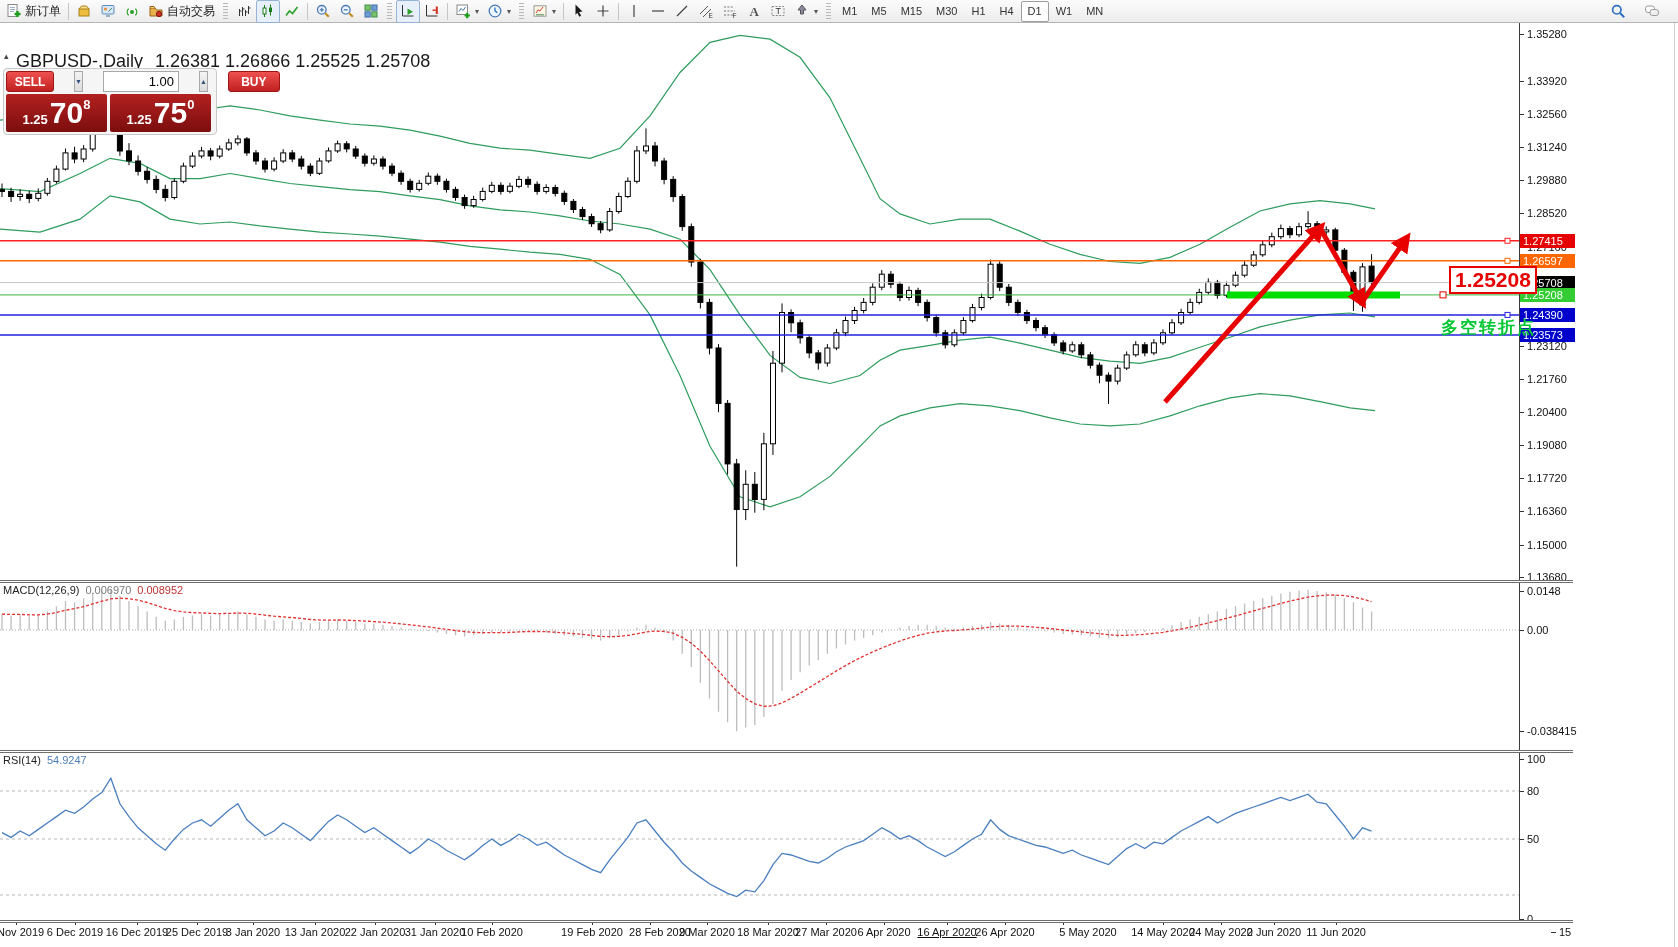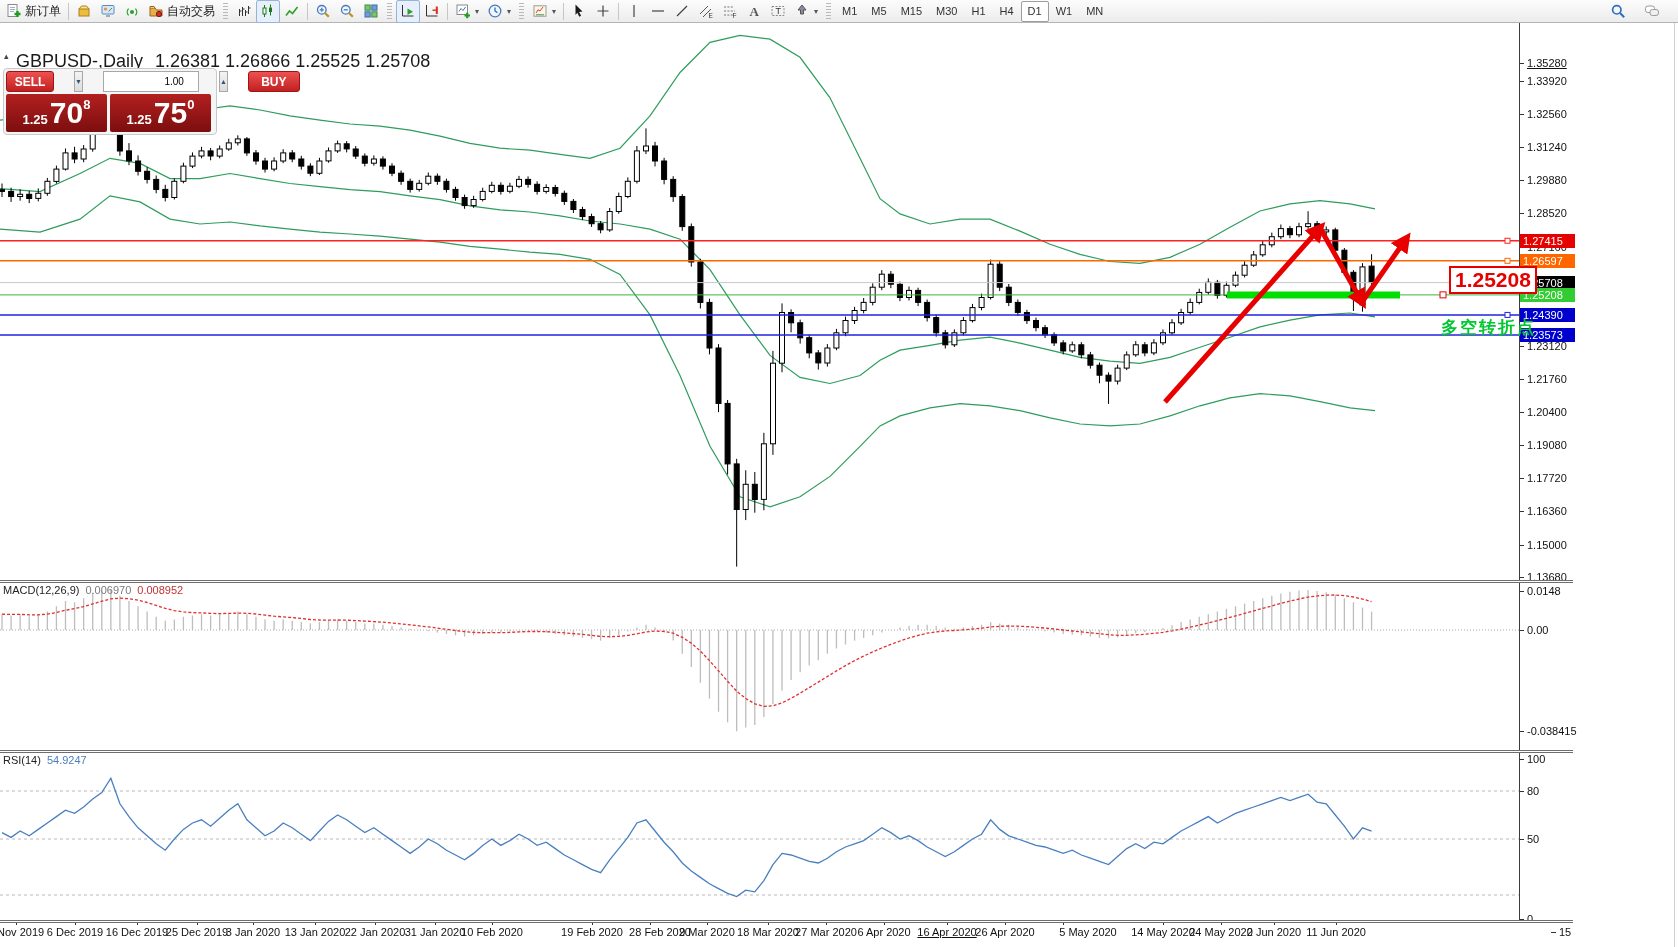--- a/index.html
+++ b/index.html
@@ -24,21 +24,21 @@
   .chart-title{position:absolute;left:16px;top:28px;font-size:18px;color:#1a1a1a;z-index:20;}
   .chart-title .ohlc{margin-left:12px;}
   .panel-toggle{position:absolute;left:4px;top:28px;font-size:9px;color:#444;z-index:20;}
   
   .trade-panel{position:absolute;left:3px;top:45px;width:214px;z-index:30;border:1px solid #c9c9c9;border-radius:4px;background:#f5f5f5;padding:2px;box-sizing:border-box;}
   .tp-row1{display:flex;height:21px;gap:20px;}
   .tp-btn{flex:none;color:#fff;font-weight:bold;font-size:12px;display:flex;align-items:center;justify-content:center;background:linear-gradient(#ef5050,#c02020);border:1px solid #9c1414;border-radius:3px;}
   .tp-sell-btn{width:46px;}
   .tp-buy-btn{width:50px;}
   .tp-spin{width:14px;background:linear-gradient(#f4f4f4,#dcdcdc);border:1px solid #a8a8a8;color:#35527c;font-size:7px;display:flex;align-items:center;justify-content:center;}
-  .tp-vol{width:66px;border:1px solid #a8a8a8;font-size:10px;text-align:right;padding:0 14px;font-family:"Liberation Sans",sans-serif;}
+  .tp-vol{width:66px;border:1px solid #a8a8a8;font-size:13px;text-align:right;padding:0 4px;font-family:"Liberation Sans",sans-serif;}
   .tp-row2{display:flex;gap:3px;margin-top:2px;}
   .tp-price{width:101px;height:38px;background:linear-gradient(#b32020,#7c0e0e);border-radius:2px;color:#fff;display:flex;align-items:center;justify-content:center;}
   .tp-price .pfx{font-size:13px;font-weight:bold;align-self:flex-end;margin-bottom:5px;}
   .tp-price .big{font-size:30px;font-weight:bold;line-height:34px;margin-left:2px;}
   .tp-price .sup{font-size:13px;font-weight:bold;align-self:flex-start;margin-top:3px;}
   
   .ytick,.badge,.xlab{position:absolute;font-size:11px;color:#111;white-space:nowrap;}
   .ytick{left:1527px;}
   .ytick i{position:absolute;left:-8px;top:6px;width:5px;height:1px;background:#333;}
   .badge{left:1520px;width:52px;height:14px;line-height:14px;color:#fff;padding-left:3px;z-index:9;}
@@ -842,21 +842,21 @@
     <line x1="1362.5" y1="48" x2="1362.5" y2="25.6" stroke="#bdbdbd" stroke-width="1.3"></line>
     <line x1="1371.57" y1="48" x2="1371.57" y2="29.6" stroke="#bdbdbd" stroke-width="1.3"></line>
     <polyline points="2,32.2 11.07,32.4 20.14,32.4 29.21,32.8 38.28,32.8 47.35,32.1 56.42,30.5 65.49000000000001,28.2 74.56,26.6 83.63,24.6 92.7,21.9 101.77000000000001,19.2 110.84,16.8 119.91,16.2 128.98000000000002,16.7 138.05,18.2 147.12,20.5 156.19,23.4 165.26,26.4 174.33,28.6 183.4,29.9 192.47,30.6 201.54000000000002,30.9 210.61,31.4 219.68,31.6 228.75,31.4 237.82,31.1 246.89000000000001,31.3 255.96,32.0 265.03000000000003,33.1 274.1,34.2 283.17,34.9 292.24,35.6 301.31,36.5 310.38,37.5 319.45,38.0 328.52,38.2 337.59000000000003,38.0 346.66,38.2 355.73,38.6 364.8,39.1 373.87,39.6 382.94,40.2 392.01,41.0 401.08000000000004,41.9 410.15000000000003,42.8 419.22,43.9 428.29,44.9 437.36,46.1 446.43,47.3 455.5,48.5 464.57,49.7 473.64,50.4 482.71000000000004,50.7 491.78000000000003,50.7 500.85,50.7 509.92,50.4 518.99,49.9 528.0600000000001,49.5 537.13,49.5 546.2,49.7 555.27,50.2 564.34,50.8 573.41,51.6 582.48,52.4 591.5500000000001,53.4 600.62,54.4 609.69,54.7 618.76,54.4 627.83,53.4 636.9,51.8 645.97,50.0 655.04,49.1 664.11,49.4 673.1800000000001,51.2 682.25,55.3 691.32,61.2 700.39,69.1 709.46,78.6 718.53,88.9 727.6,99.2 736.6700000000001,109.2 745.74,116.5 754.8100000000001,121.8 763.88,124.4 772.95,123.9 782.02,120.9 791.09,116.3 800.1600000000001,111.1 809.23,105.6 818.3000000000001,100.1 827.37,94.5 836.44,88.9 845.51,83.6 854.58,78.6 863.65,74.1 872.72,69.9 881.7900000000001,66.0 890.86,62.4 899.9300000000001,59.0 909,56.0 918.07,53.4 927.14,51.2 936.21,49.8 945.28,48.9 954.35,48.5 963.4200000000001,47.8 972.49,47.1 981.5600000000001,46.2 990.63,45.0 999.7,44.3 1008.77,44.0 1017.84,44.1 1026.91,44.6 1035.98,45.3 1045.05,46.1 1054.1200000000001,47.0 1063.19,48.0 1072.26,49.0 1081.33,49.8 1090.4,50.8 1099.47,51.8 1108.54,52.7 1117.6100000000001,53.3 1126.68,53.3 1135.75,52.8 1144.82,52.3 1153.89,51.4 1162.96,50.3 1172.03,48.9 1181.1000000000001,47.1 1190.17,45.2 1199.24,43.1 1208.31,40.9 1217.38,38.7 1226.45,36.3 1235.52,33.9 1244.5900000000001,31.4 1253.66,28.9 1262.73,26.4 1271.8,23.9 1280.8700000000001,21.4 1289.94,19.1 1299.01,17.0 1308.08,15.1 1317.15,13.9 1326.22,13.2 1335.29,13.0 1344.3600000000001,13.7 1353.43,15.0 1362.5,17.1 1371.57,19.6" fill="none" stroke="#e03030" stroke-width="1.3" stroke-dasharray="3 2"></polyline>
   </svg>
 <svg width="1519" height="168" class="svg-pane" style="top: 752px;">
     <line x1="0" y1="39.0" x2="1519" y2="39.0" stroke="#b8b8b8" stroke-width="1" stroke-dasharray="3 3"></line>
     <line x1="0" y1="87.0" x2="1519" y2="87.0" stroke="#b8b8b8" stroke-width="1" stroke-dasharray="3 3"></line>
     <line x1="0" y1="143.0" x2="1519" y2="143.0" stroke="#b8b8b8" stroke-width="1" stroke-dasharray="3 3"></line>
     <polyline points="2,80.6 11.07,85.4 20.14,79.0 29.21,83.8 38.28,77.4 47.35,71.0 56.42,64.6 65.49000000000001,58.2 74.56,61.4 83.63,55.0 92.7,47.0 101.77000000000001,40.6 110.84,26.2 119.91,51.8 128.98000000000002,64.6 138.05,75.8 147.12,83.8 156.19,91.8 165.26,98.2 174.33,87.0 183.4,77.4 192.47,71.0 201.54000000000002,67.8 210.61,74.2 219.68,66.2 228.75,58.2 237.82,51.8 246.89000000000001,67.8 255.96,75.8 265.03000000000003,83.8 274.1,79.0 283.17,71.0 292.24,75.8 301.31,82.2 310.38,88.6 319.45,79.0 328.52,69.4 337.59000000000003,63.0 346.66,67.8 355.73,74.2 364.8,80.6 373.87,75.8 382.94,82.2 392.01,88.6 401.08000000000004,95.0 410.15000000000003,101.4 419.22,95.0 428.29,87.0 437.36,91.8 446.43,98.2 455.5,103.0 464.57,107.8 473.64,101.4 482.71000000000004,93.4 491.78000000000003,87.0 500.85,93.4 509.92,88.6 518.99,82.2 528.0600000000001,87.0 537.13,93.4 546.2,90.2 555.27,96.6 564.34,103.0 573.41,107.8 582.48,112.6 591.5500000000001,117.4 600.62,120.6 609.69,107.8 618.76,96.6 627.83,85.4 636.9,71.0 645.97,67.8 655.04,79.0 664.11,90.2 673.1800000000001,99.8 682.25,111.0 691.32,119.0 700.39,125.4 709.46,131.8 718.53,136.6 727.6,141.4 736.6700000000001,144.6 745.74,138.2 754.8100000000001,139.8 763.88,128.6 772.95,112.6 782.02,101.4 791.09,103.0 800.1600000000001,106.2 809.23,109.4 818.3000000000001,111.0 827.37,106.2 836.44,99.8 845.51,95.0 854.58,91.8 863.65,88.6 872.72,82.2 881.7900000000001,75.8 890.86,80.6 899.9300000000001,87.0 909,83.8 918.07,88.6 927.14,95.0 936.21,99.8 945.28,104.6 954.35,99.8 963.4200000000001,93.4 972.49,87.0 981.5600000000001,82.2 990.63,67.8 999.7,77.4 1008.77,83.8 1017.84,87.0 1026.91,90.2 1035.98,93.4 1045.05,95.0 1054.1200000000001,98.2 1063.19,101.4 1072.26,98.2 1081.33,103.0 1090.4,106.2 1099.47,109.4 1108.54,112.6 1117.6100000000001,104.6 1126.68,96.6 1135.75,91.8 1144.82,96.6 1153.89,90.2 1162.96,91.8 1172.03,85.4 1181.1000000000001,79.0 1190.17,74.2 1199.24,69.4 1208.31,64.6 1217.38,71.0 1226.45,66.2 1235.52,61.4 1244.5900000000001,58.2 1253.66,55.0 1262.73,51.8 1271.8,48.6 1280.8700000000001,45.4 1289.94,48.6 1299.01,45.4 1308.08,42.2 1317.15,50.2 1326.22,51.8 1335.29,63.0 1344.3600000000001,74.2 1353.43,87.0 1362.5,75.8 1371.57,79.1" fill="none" stroke="#4a7fbf" stroke-width="1.3"></polyline>
   </svg>
-<div class="ytick" style="top: 57px; text-decoration: underline;"><i></i>1.35280</div>
+<div class="ytick" style="top: 28px;"><i></i>1.35280</div>
 <div class="ytick" style="top: 74.8333px;"><i></i>1.33920</div>
 <div class="ytick" style="top: 108.167px;"><i></i>1.32560</div>
 <div class="ytick" style="top: 140.52px;"><i></i>1.31240</div>
 <div class="ytick" style="top: 173.853px;"><i></i>1.29880</div>
 <div class="ytick" style="top: 207.186px; text-align: center;"><i></i>1.28520</div>
 <div class="ytick" style="top: 240.52px;"><i></i>1.27160</div>
 <div class="ytick" style="top: 273.853px;"><i></i>1.25800</div>
 <div class="ytick" style="top: 307.186px;"><i></i>1.24440</div>
 <div class="ytick" style="top: 339.539px;"><i></i>1.23120</div>
 <div class="ytick" style="top: 372.873px;"><i></i>1.21760</div>

